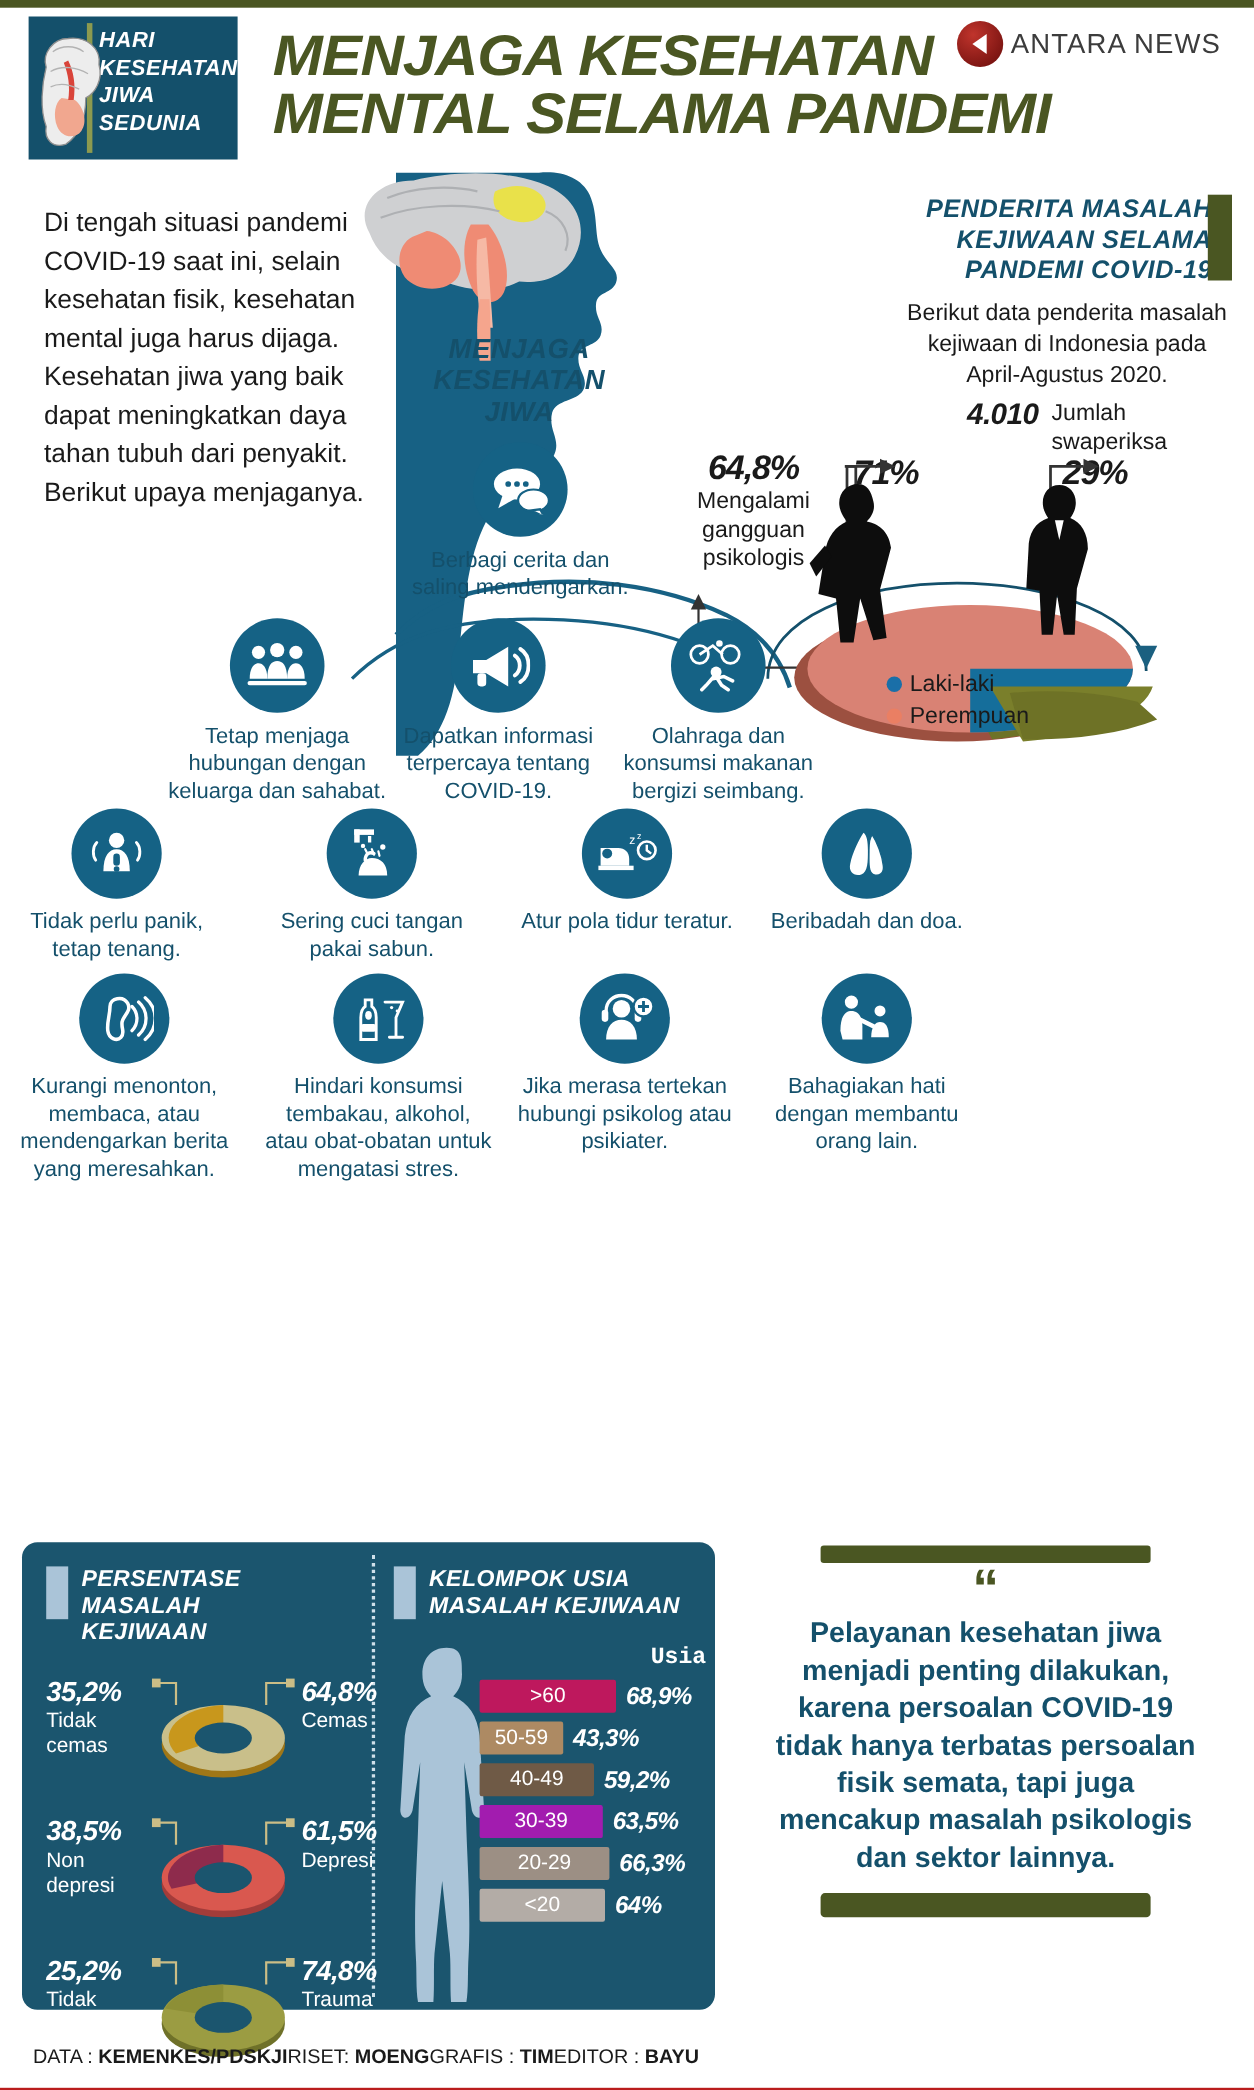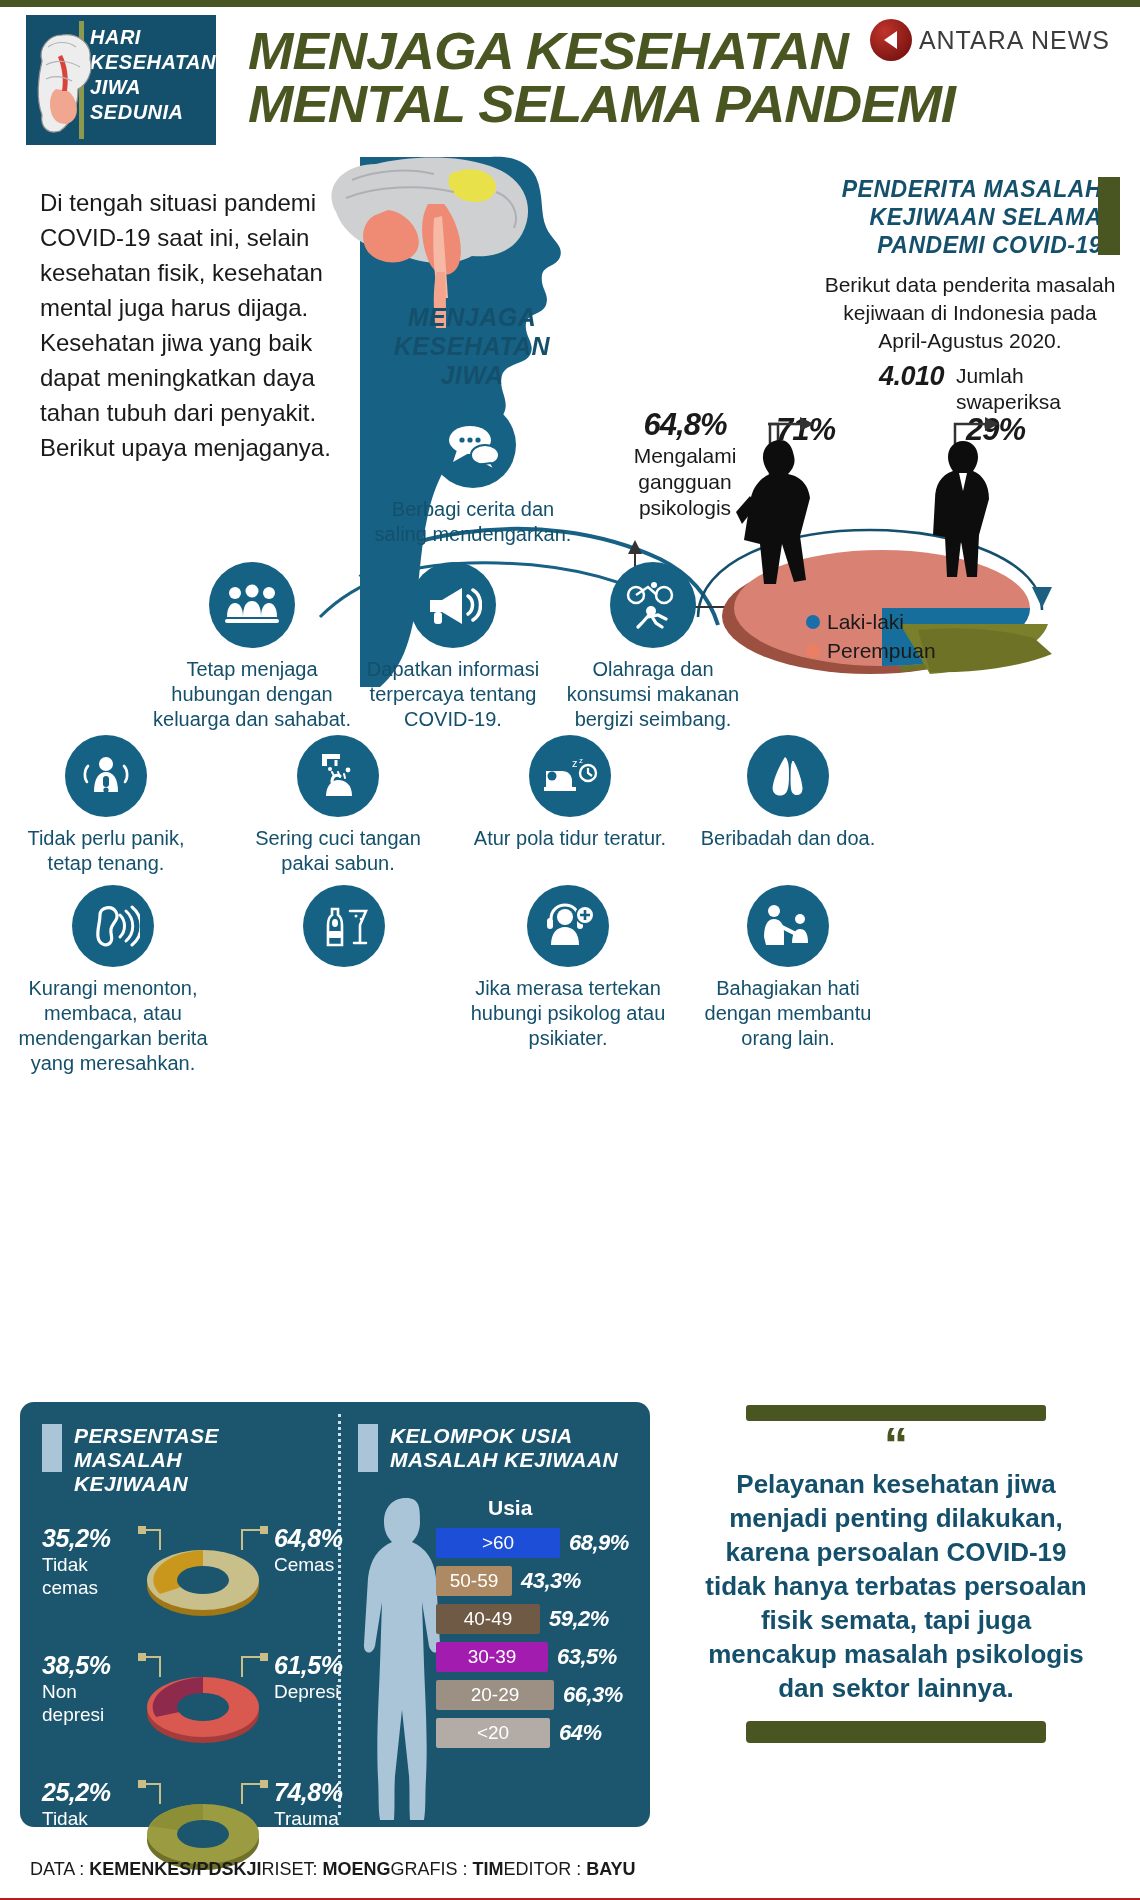--- a/index.html
+++ b/index.html
@@ -447,20 +447,21 @@
     <div class="tip-circle sm">
       <svg width="52" height="46" viewBox="0 0 52 46">
         <path d="M14 6 L20 6 L20 12 C23 14 24 18 24 22 L24 42 L10 42 L10 22 C10 18 11 14 14 12 Z" fill="none" stroke="#fff" stroke-width="2.6"></path>
         <ellipse cx="17" cy="20" rx="3" ry="4" fill="#fff"></ellipse>
         <rect x="11" y="28" width="12" height="7" rx="1" fill="#fff"></rect>
         <path d="M32 8 L48 8 L42 22 L42 40 M36 40 L48 40" fill="none" stroke="#fff" stroke-width="2.6" stroke-linecap="round"></path>
         <circle cx="38" cy="13" r="1.5" fill="#fff"></circle>
           <circle cx="43" cy="16" r="1.3" fill="#fff"></circle>
       </svg>
     </div>
+    <div class="tip-text">Hindari konsumsi tembakau, alkohol, atau obat-obatan untuk mengatasi stres.</div>
   </div>
 
   <div class="tip" style="left:468px; top:878px; width:200px;">
     <div class="tip-circle sm">
       <svg width="54" height="46" viewBox="0 0 54 46">
         <circle cx="24" cy="14" r="8" fill="#fff"></circle>
         <path d="M10 42 C10 30 16 24 24 24 C32 24 38 30 38 42 Z" fill="#fff"></path>
         <path d="M10 16 C10 7 17 2 24 2 C31 2 38 7 38 16" fill="none" stroke="#fff" stroke-width="3"></path>
         <rect x="6" y="15" width="6" height="11" rx="3" fill="#fff"></rect>
         <rect x="36" y="15" width="6" height="11" rx="3" fill="#fff"></rect>
@@ -581,26 +582,26 @@
       <svg style="position:absolute;left:-10px;top:70px;" width="120" height="330">
         <path d="M58 4 C44 4 36 14 36 28 C36 38 40 44 44 48 C30 54 22 66 20 84
                  L16 150 C15 160 24 162 27 152 L34 108 L32 170 C31 200 28 246 30 284
                  C31 300 30 314 32 326 L46 326 C47 310 46 296 47 282 L54 216 L61 282
                  C62 296 61 310 62 326 L76 326 C78 314 77 300 78 284 C80 246 77 200 76 170
                  L74 108 L81 152 C84 162 93 160 92 150 L88 84 C86 66 78 54 64 48
                  C68 44 72 38 72 28 C72 14 72 4 58 4 Z" fill="#aac4d8"></path>
       </svg>
 
       <div style="position:absolute;left:78px;top:72px;width:206px;">
-        <div style="text-align:left;padding-left:52px;margin-bottom:4px;">
+        <div style="text-align:right;padding-left:52px;margin-bottom:4px;font-family:Liberation Mono, monospace;">
           <span class="usia-label">Usia</span>
         </div>
 
         <div class="agebar-row">
-          <div class="agebar" style="width:124px;background:#1d4ed8;">&gt;60</div>
+          <div class="agebar" style="width:124px;background:#be185d;">&gt;60</div>
           <span class="agebar-val">68,9%</span>
         </div>
         <div class="agebar-row">
           <div class="agebar" style="width:76px;background:#ad8a63;">50-59</div>
           <span class="agebar-val">43,3%</span>
         </div>
         <div class="agebar-row">
           <div class="agebar" style="width:104px;background:#6f5a46;">40-49</div>
           <span class="agebar-val">59,2%</span>
         </div>

